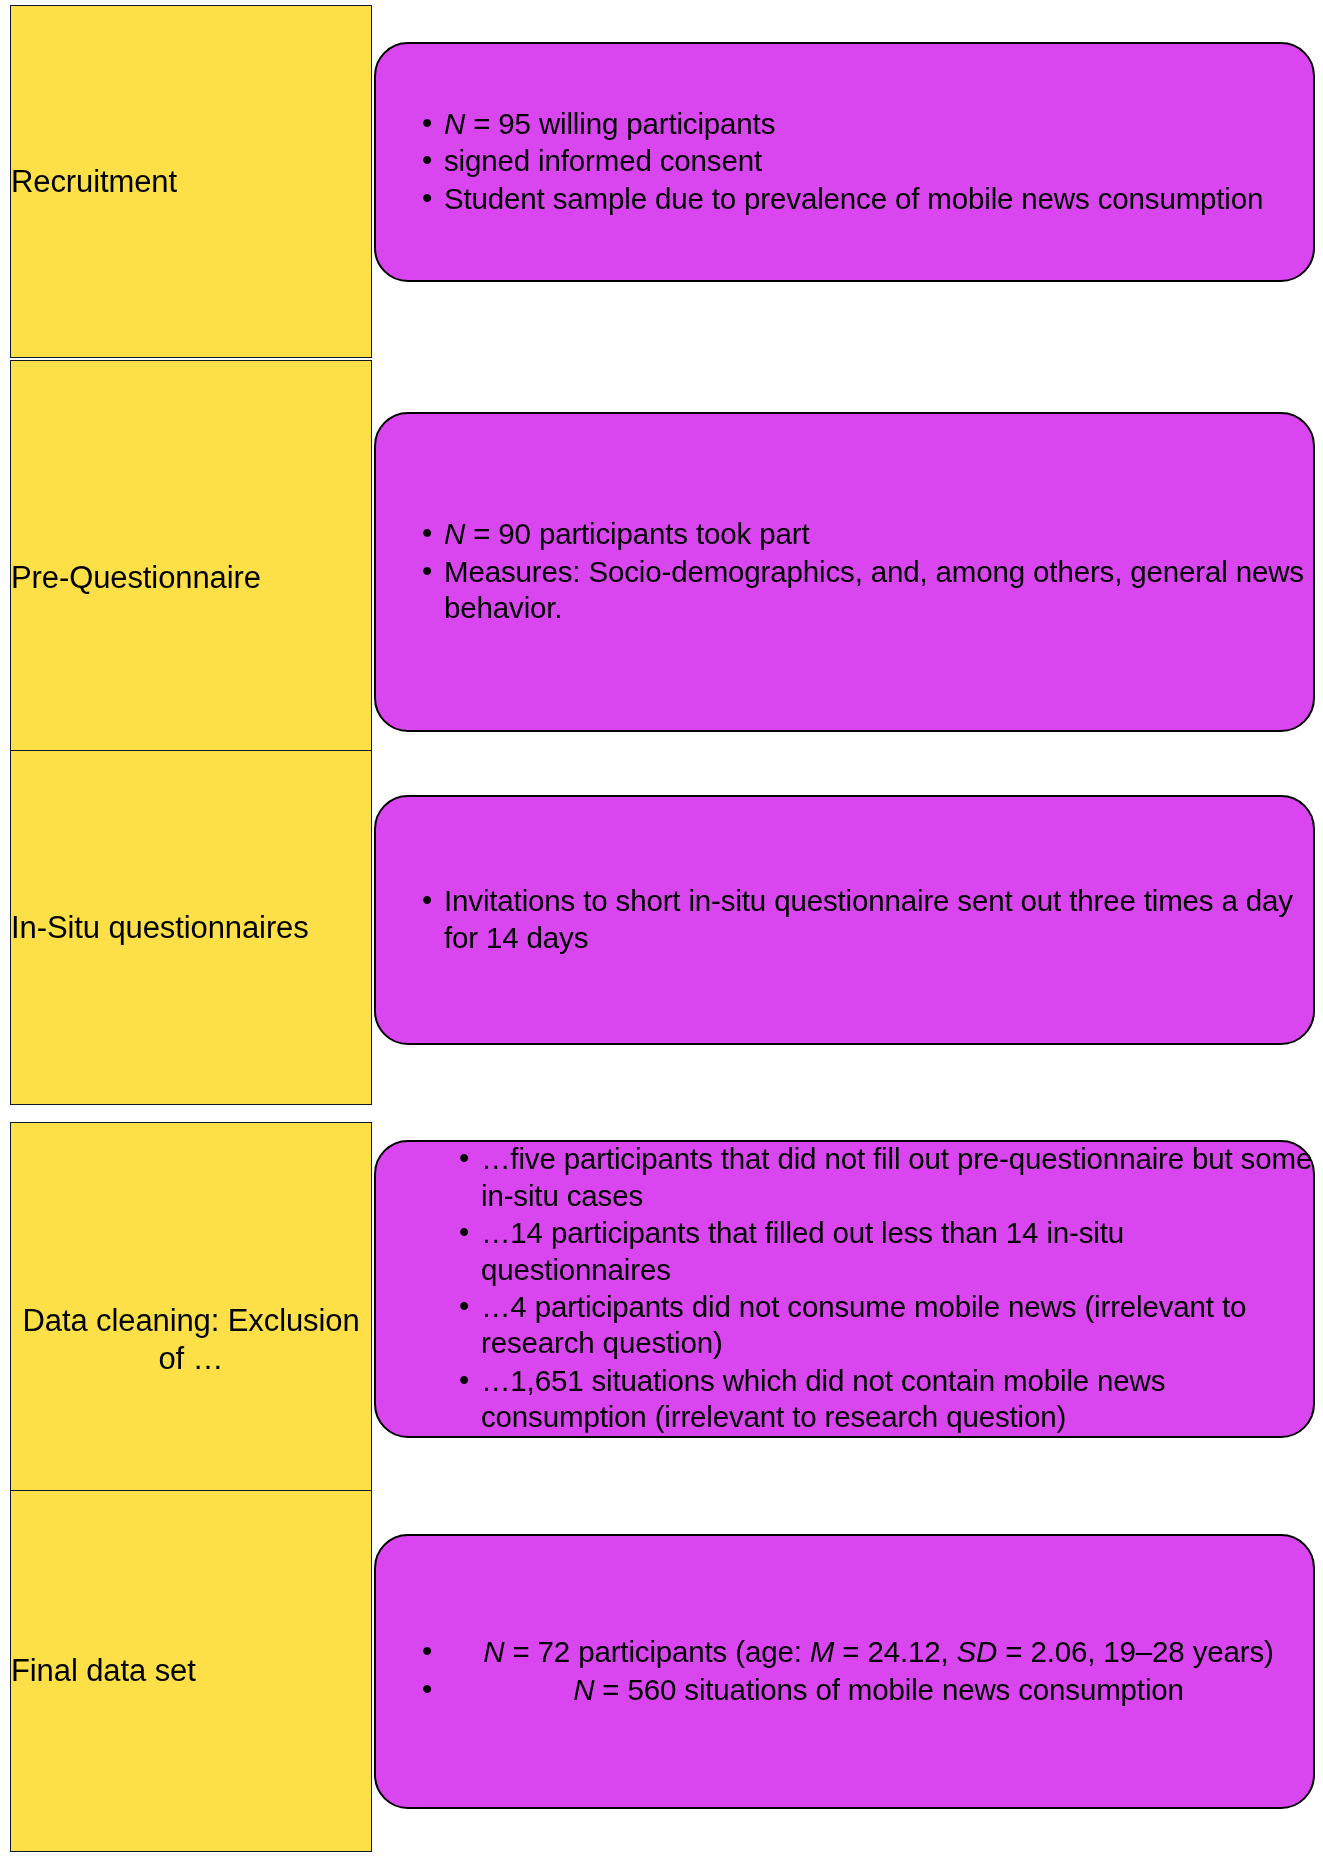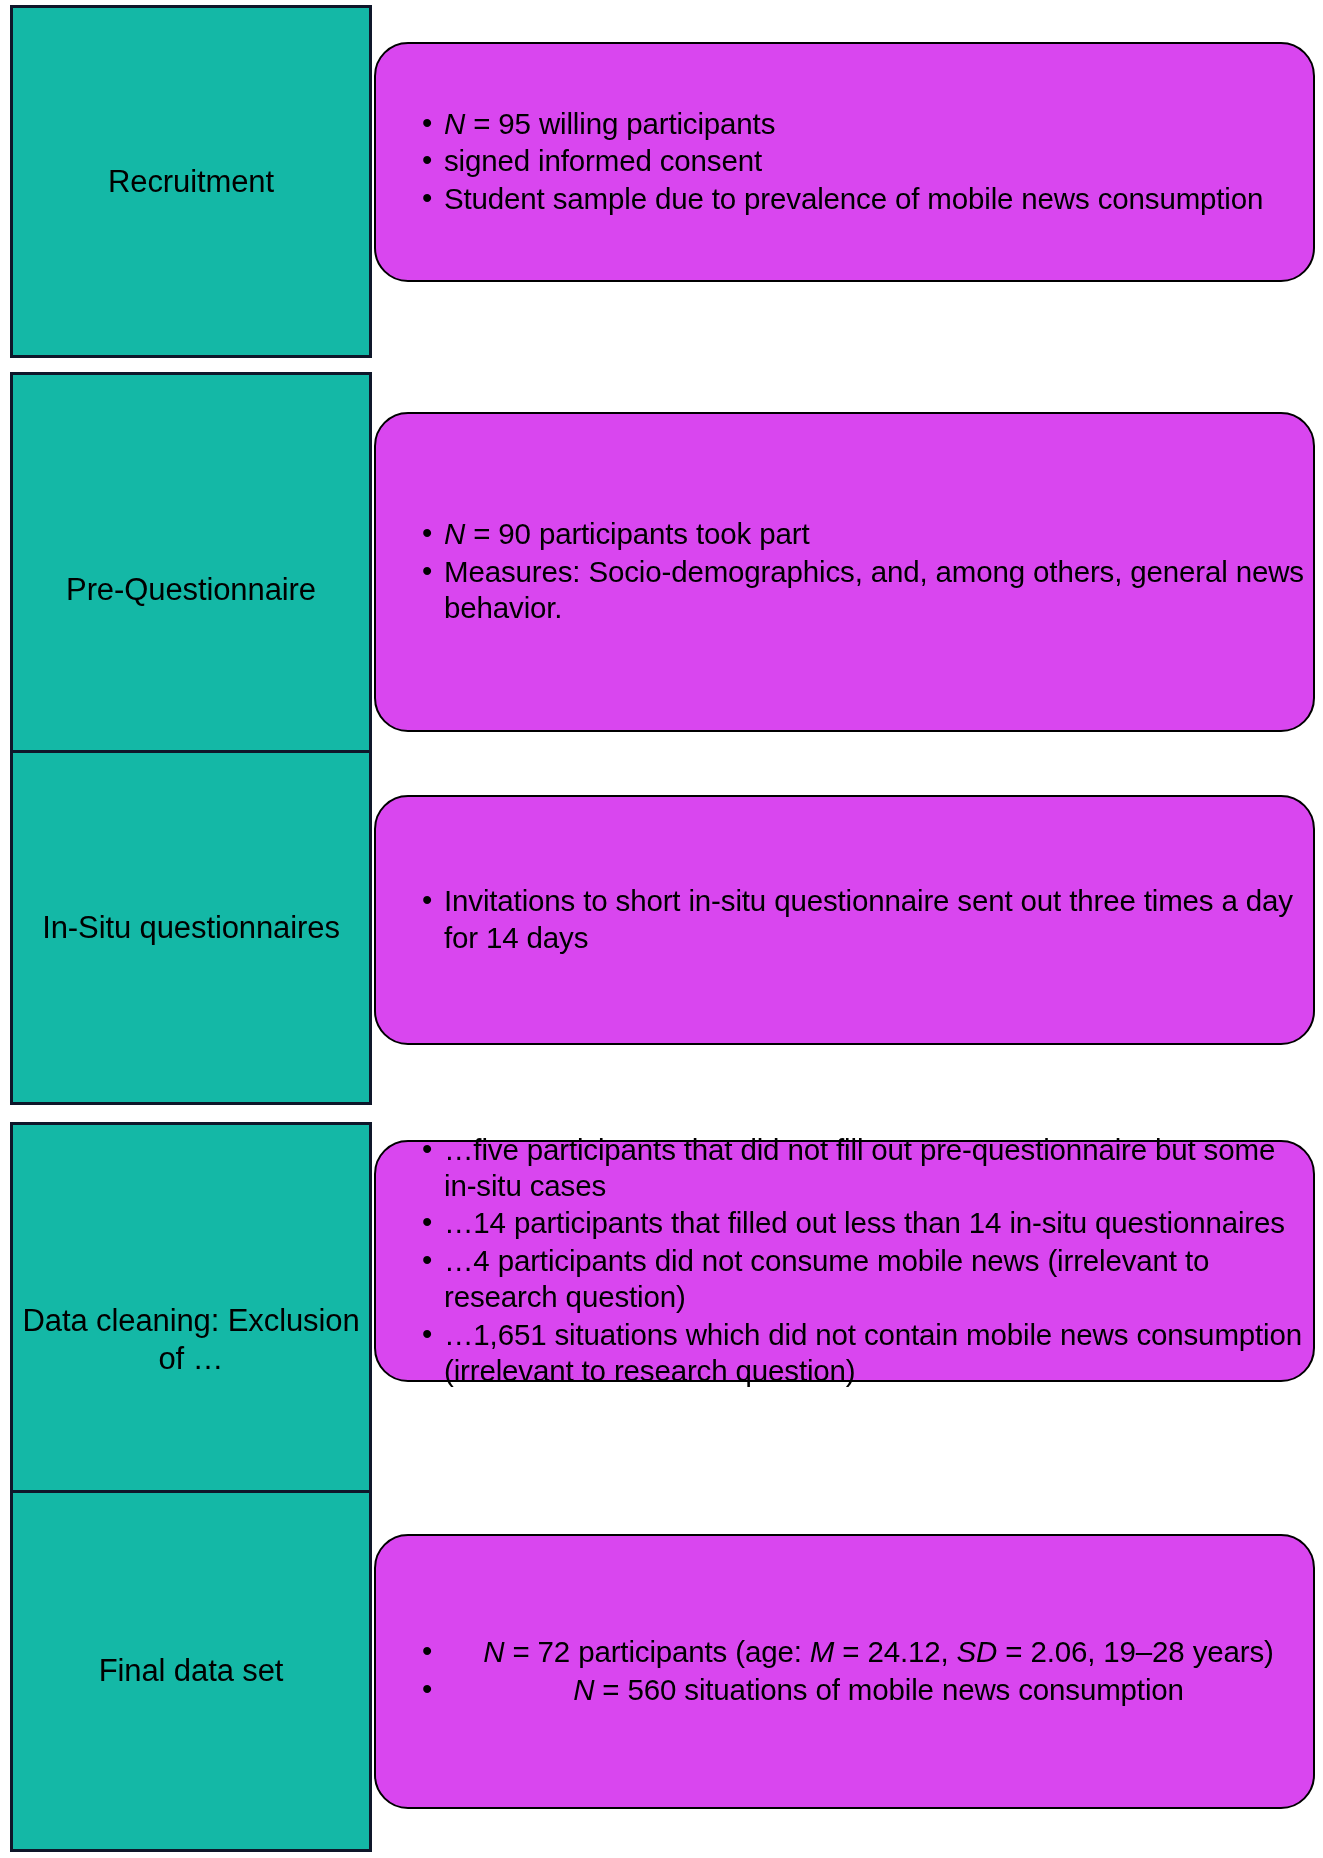--- a/index.html
+++ b/index.html
@@ -15,26 +15,25 @@
     position: relative;
     width: 1323px;
     height: 1858px;
     overflow: hidden;
     background: #ffffff;
   }
   .stage-box {
     position: absolute;
     left: 10px;
     width: 362px;
-    background: #14b8a6;
-    border: 3px solid #0f172a;
+    background: #fde047;
+    border: 1px solid #0f172a;
     box-sizing: border-box;
     display: flex;
     align-items: center;
-    justify-content: center;
     text-align: center;
     font-size: 31px;
     line-height: 1.22;
     letter-spacing: -0.1px;
     color: #000;
   }
   .detail-box {
     position: absolute;
     left: 374px;
     width: 941px;
@@ -64,28 +63,28 @@
     content: "\2022";
     position: absolute;
     left: 46px;
     top: -1px;
     font-size: 29.5px;
     line-height: 1.235;
   }
   .bullets li i {
     font-style: italic;
   }
-  #box-pre-stage  { top: 372px; height: 436px; }
+  #box-pre-stage  { top: 360px; height: 436px; }
   #box-pre-detail { top: 412px; height: 320px; }
 
   #box-insitu-stage  { top: 750px;  height: 355px; }
   #box-insitu-detail { top: 795px;  height: 250px; }
 
   #box-clean-stage  { top: 1122px; height: 436px; }
-  #box-clean-detail { top: 1140px; height: 242px; }
+  #box-clean-detail { top: 1140px; height: 298px; padding-left: 37px; }
 
   #box-final-stage  { top: 1490px; height: 362px; }
   #box-final-detail { top: 1534px; height: 275px; text-align: center; }
 
   .detail-box .bullets { width: 100%; }
 </style>
 </head>
 <body>
 
 <div id="flow">

